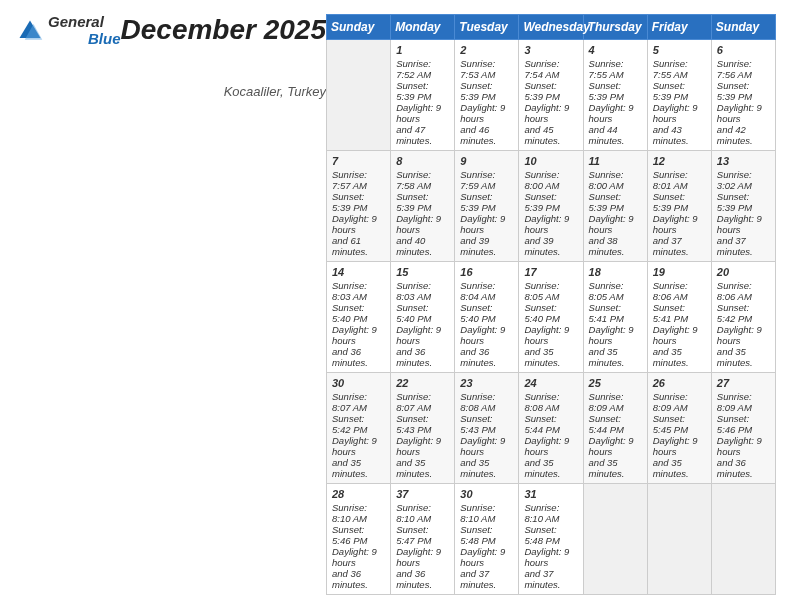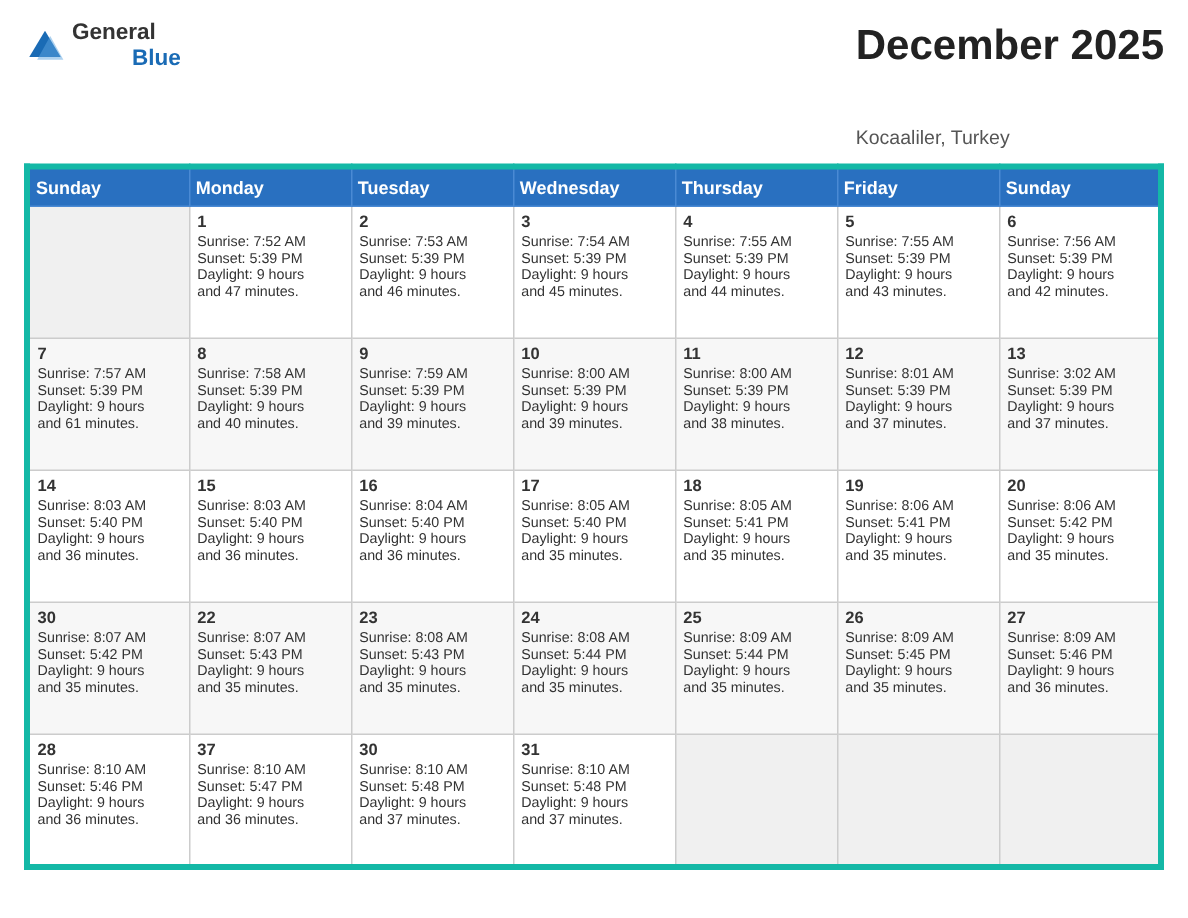--- a/index.html
+++ b/index.html
@@ -8,21 +8,22 @@
       background: #fff;
       width: 792px;
       height: 612px;
       overflow: hidden;
     }
     .page {
       width: 792px;
       height: 484px;
       padding: 14px 16px 14px 16px;
       display: flex;
-      flex-direction: column;
+      flex-direction: row;
+      font-style: italic;
     }
     .header {
       display: flex;
       justify-content: space-between;
       align-items: flex-start;
       margin-bottom: 10px;
     }
     .logo {
       display: flex;
       align-items: center;
@@ -43,34 +44,35 @@
       font-weight: bold;
       color: #1a6bb5;
       margin-left: 40px;
     }
     .logo-icon {
       width: 28px;
       height: 28px;
       margin-right: 4px;
     }
     .title-block {
+      text-align: right;
     }
     .month-title {
       font-size: 28px;
       font-weight: bold;
       color: #222;
     }
     .location {
       font-size: 13px;
       color: #555;
       margin-top: 38px;
     }
     .calendar {
       flex: 1;
-      border: 4px solid #14b8a6;
+      border: 1px solid #14b8a6;
       border-collapse: collapse;
       width: 100%;
       table-layout: fixed;
       padding-left: 16px;
     }
     .calendar th {
       background-color: #2970c0;
       color: #fff;
       font-size: 12px;
       font-weight: bold;

